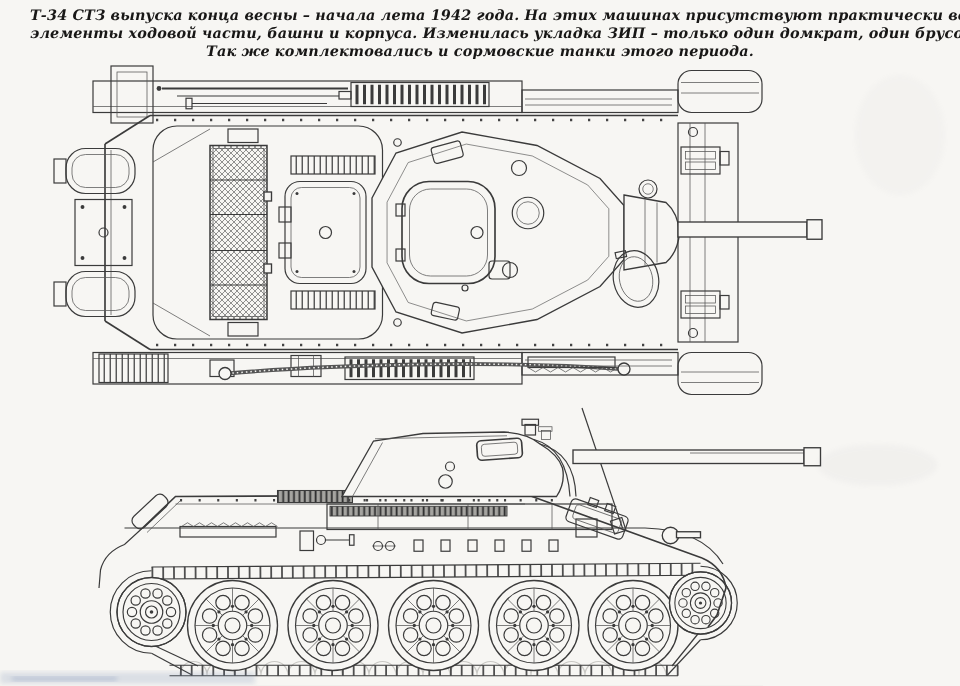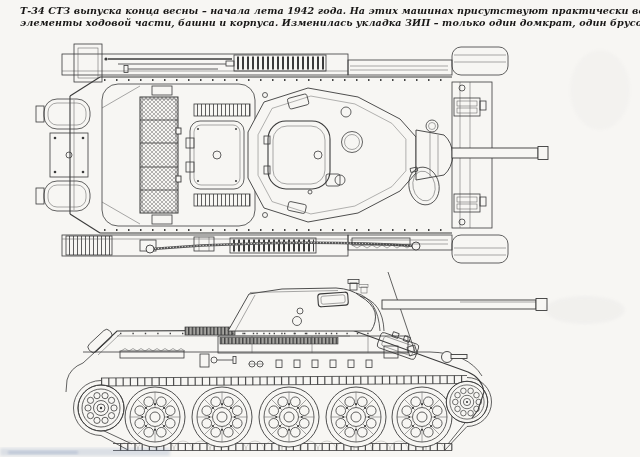--- a/index.html
+++ b/index.html
@@ -382,14 +382,15 @@
       <rect x="0" y="448" width="170" height="8" fill="#7087b0" opacity="0.20" filter="url(#blur2)"></rect>
       <rect x="8" y="451" width="70" height="3" fill="#5a74a8" opacity="0.25" filter="url(#blur2)"></rect>
       <ellipse cx="585" cy="310" rx="40" ry="14" fill="#8a8a95" opacity="0.05" filter="url(#blur2)"></ellipse>
       <ellipse cx="600" cy="90" rx="30" ry="40" fill="#9a9aa0" opacity="0.04" filter="url(#blur2)"></ellipse>
     </g>
   </svg>
 
   <div class="caption">
     <div>Т-34 СТЗ выпуска конца весны – начала лета 1942 года. На этих машинах присутствуют практически все характерные для СТЗ</div>
     <div>элементы ходовой части, башни и корпуса. Изменилась укладка ЗИП – только один домкрат, один брусок на правом борту.</div>
+    <div>Так же комплектовались и сормовские танки этого периода.</div>
   </div>
 </div>
 
 </body></html>

